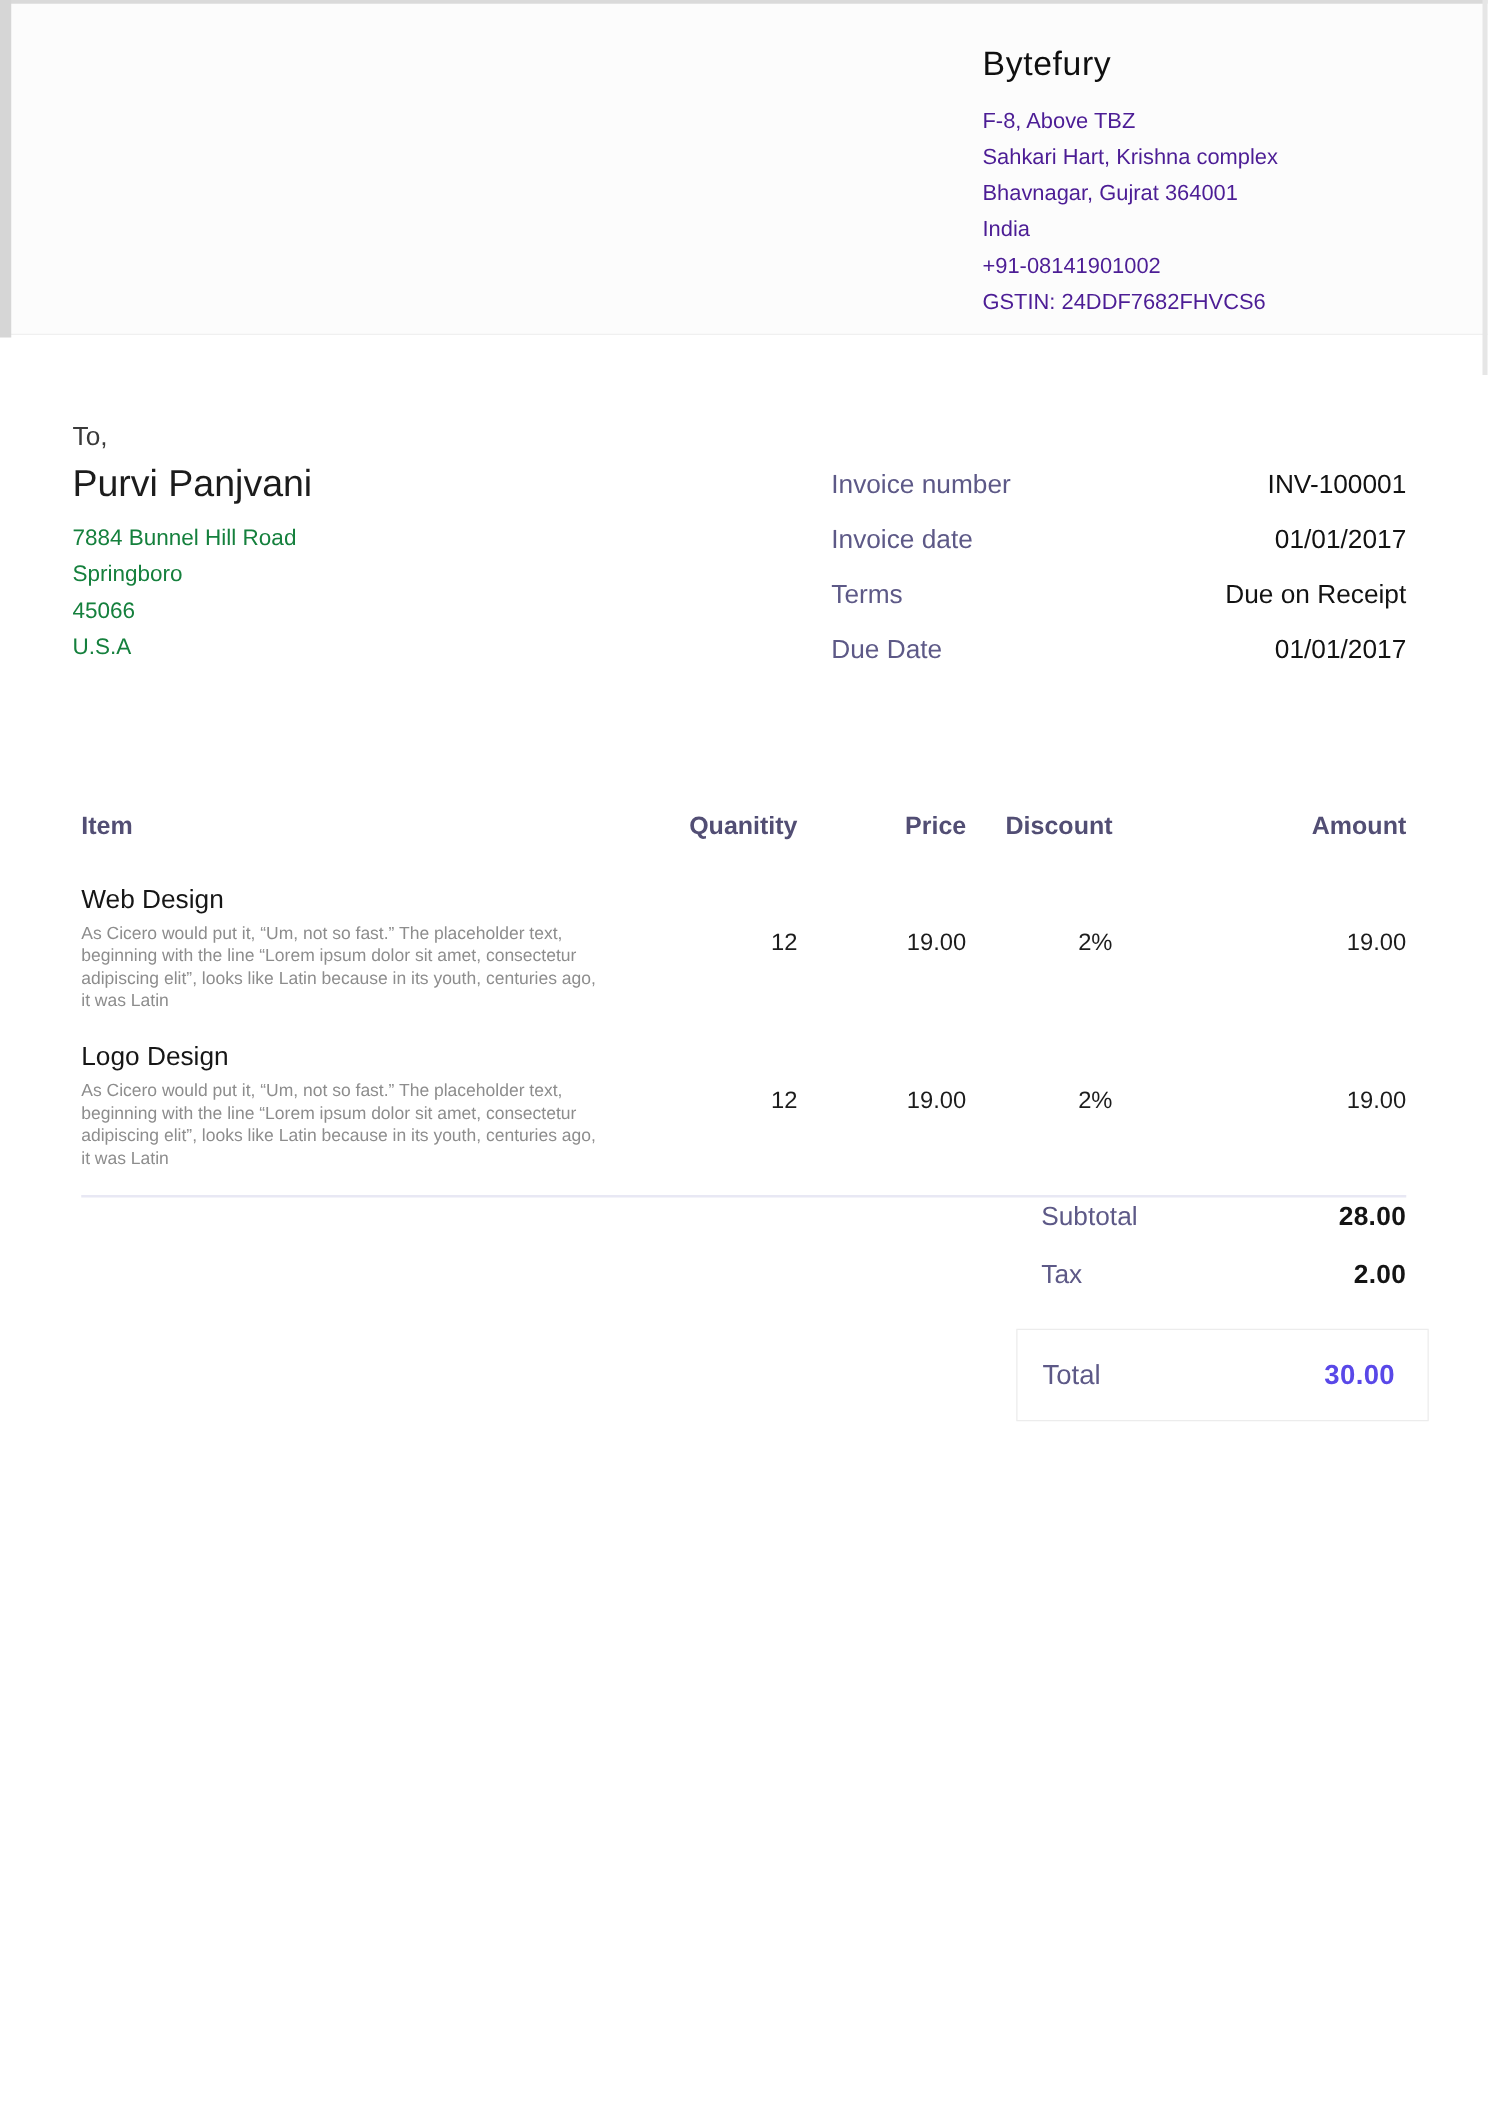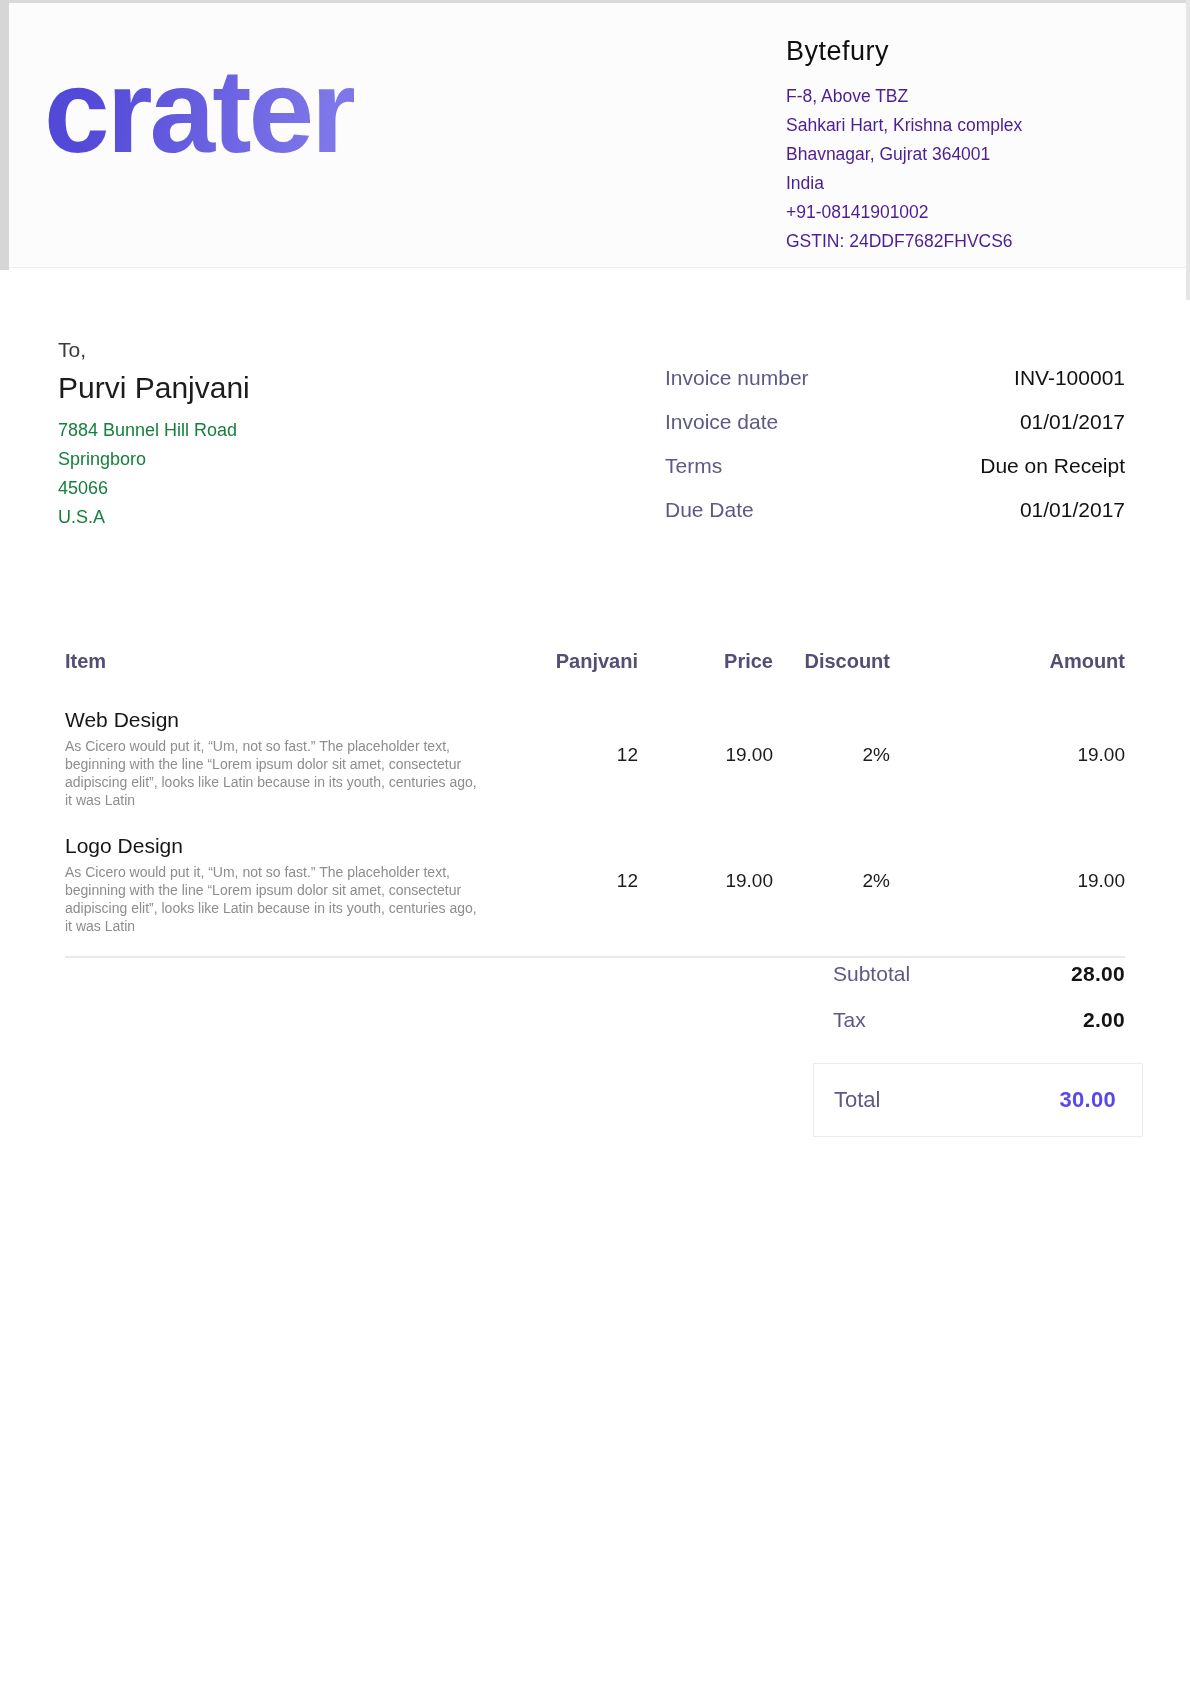--- a/index.html
+++ b/index.html
@@ -34,21 +34,21 @@
   .company-name { font-size:27px; font-weight:400; color:#0f0f0f; letter-spacing:.5px; }
   .company-address { margin-top:15px; font-size:17.5px; line-height:29px; color:#4c1d95; }
 
   
   .billto { position:absolute; left:58px; top:338px; }
   .billto-label { font-size:21px; color:#3a3a3a; }
   .billto-name  { font-size:30px; color:#1c1c1c; margin-top:9px; }
   .billto-address { margin-top:11px; font-size:18px; line-height:29px; color:#15803d; }
 
   .meta { position:absolute; left:665px; top:356px; width:460px; }
-  .meta-row { display:flex; justify-content:space-between; align-items:center; height:44px; }
+  .meta-row { display:flex; justify-content:space-between; align-items:flex-end; height:44px; }
   .meta-label { font-size:21px; color:#5d5987; }
   .meta-value { font-size:21px; color:#121212; }
 
   
   .items { position:absolute; left:65px; top:648px; width:1060px; }
   .items-header, .item-row {
     display:grid;
     grid-template-columns:425px 148px 135px 117px 235px;
   }
   .items-header { line-height:26px; }
@@ -86,21 +86,20 @@
   .total-accent { font-size:22px; font-weight:700; color:#5948e8; letter-spacing:.3px; }
 </style>
 </head>
 <body>
 
 <div class="page">
 
   <div class="band">
     <div class="edge-top"></div>
     <div class="edge-left"></div>
-    <div class="logo">crater</div>
 
     <div class="company">
       <div class="company-name">Bytefury</div>
       <div class="company-address">
         <div>F-8, Above TBZ</div>
         <div>Sahkari Hart, Krishna complex</div>
         <div>Bhavnagar, Gujrat 364001</div>
         <div>India</div>
         <div>+91-08141901002</div>
         <div>GSTIN: 24DDF7682FHVCS6</div>
@@ -135,21 +134,21 @@
     </div>
     <div class="meta-row">
       <span class="meta-label">Due Date</span>
       <span class="meta-value">01/01/2017</span>
     </div>
   </div>
 
   <div class="items">
     <div class="items-header">
       <div class="h-cell">Item</div>
-      <div class="h-cell num">Panjvani</div>
+      <div class="h-cell num">Quanitity</div>
       <div class="h-cell num">Price</div>
       <div class="h-cell num">Discount</div>
       <div class="h-cell num">Amount</div>
     </div>
 
     <div class="item-row">
       <div>
         <div class="item-name">Web Design</div>
         <div class="item-desc">As Cicero would put it, “Um, not so fast.” The placeholder text, beginning with the line “Lorem ipsum dolor sit amet, consectetur adipiscing elit”, looks like Latin because in its youth, centuries ago, it was Latin</div>
       </div>

